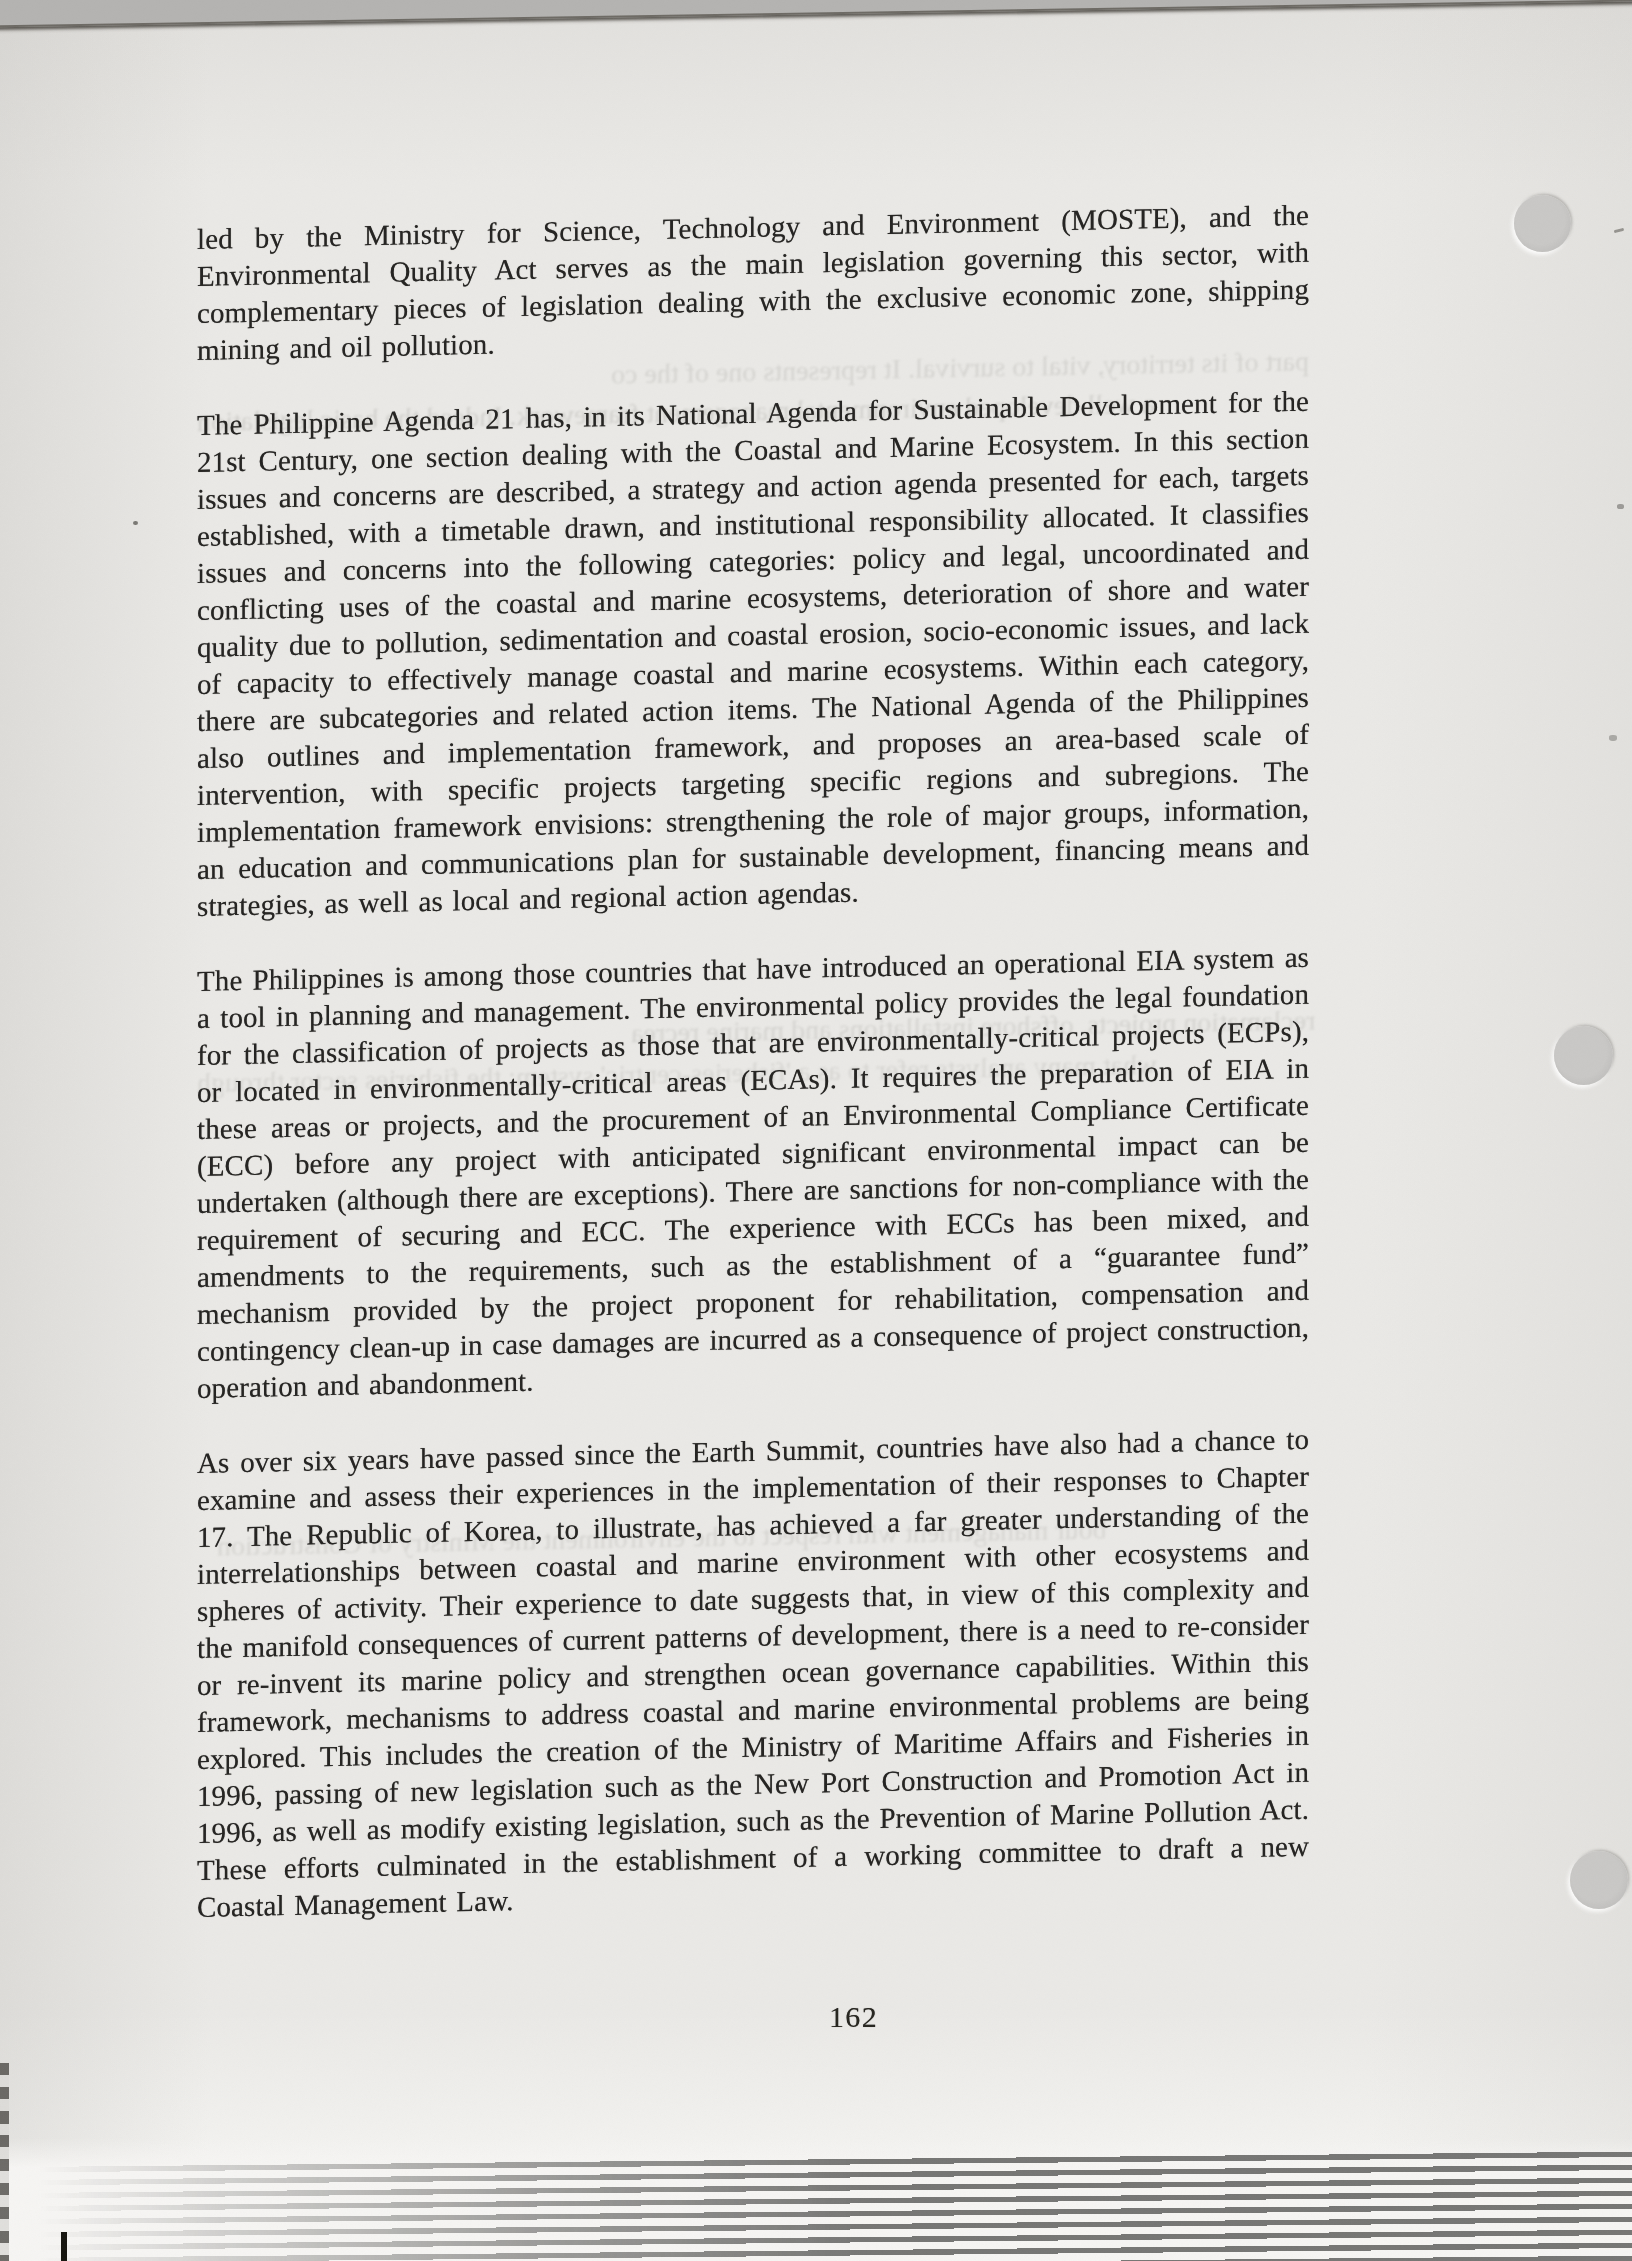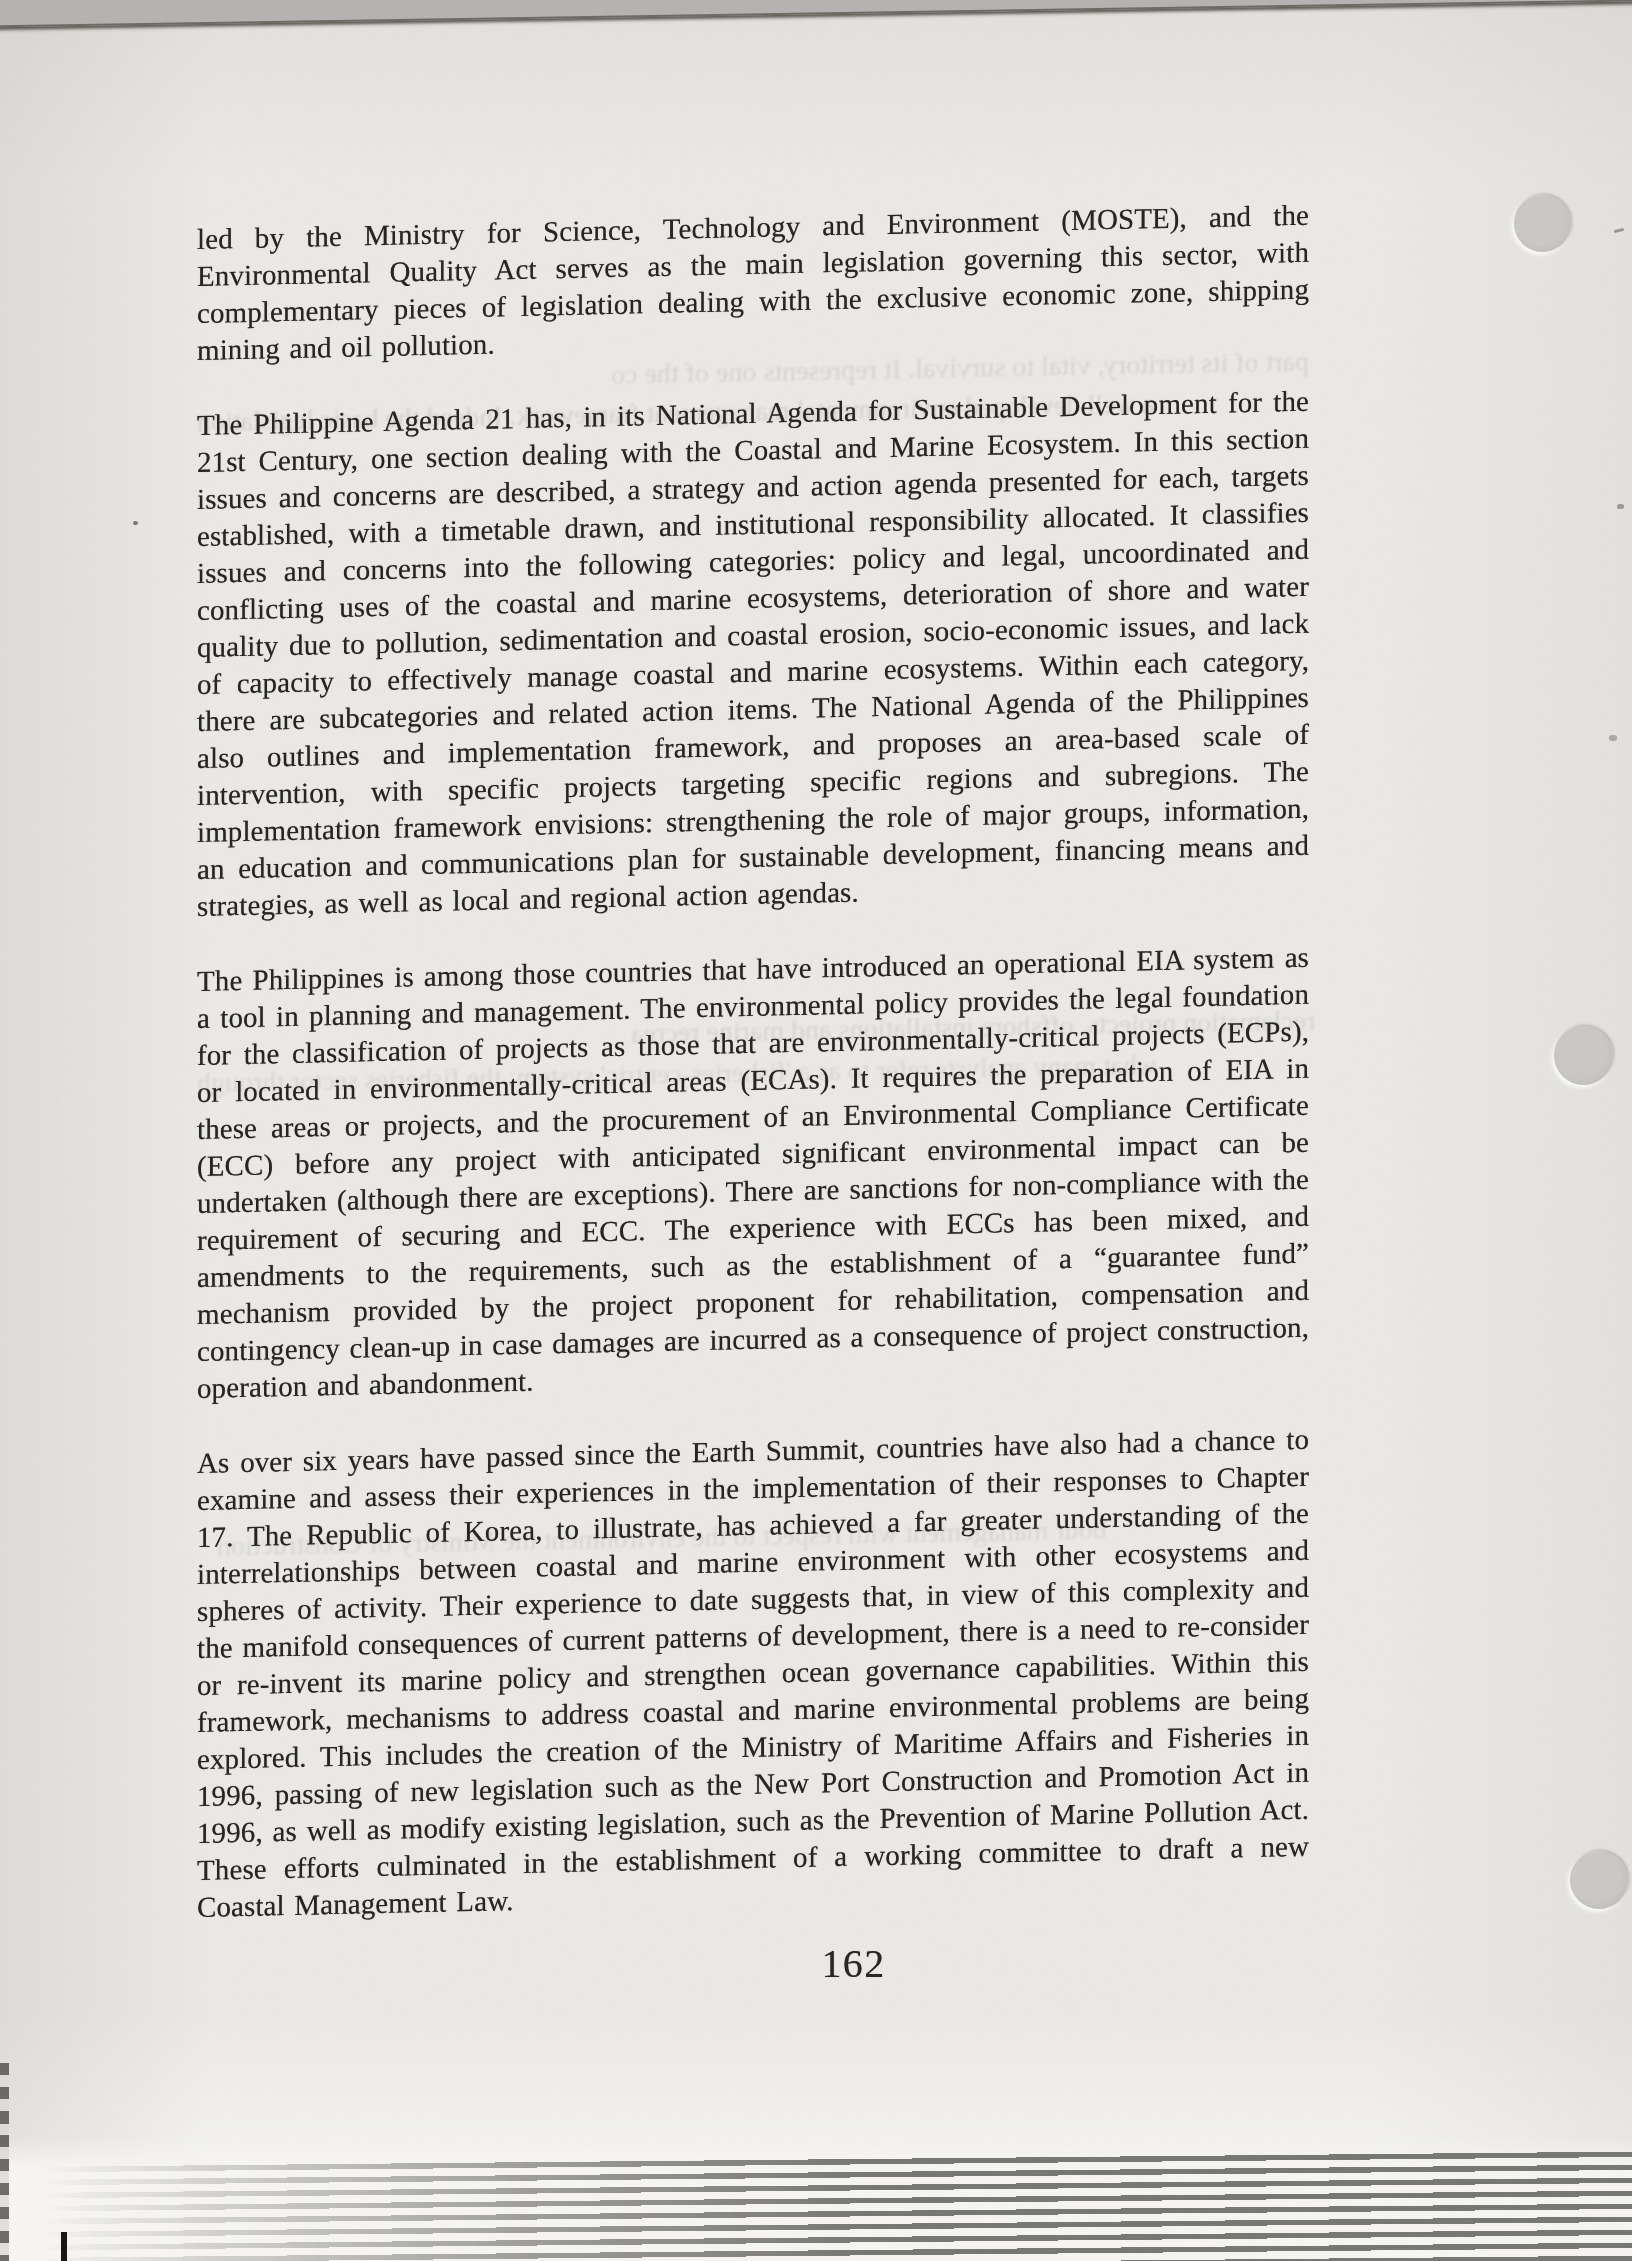--- a/index.html
+++ b/index.html
@@ -32,22 +32,22 @@
   
   .bleed{position:absolute;color:#76756f;font-size:28px;white-space:nowrap;
     transform:scaleX(-1) skewY(1.1deg);filter:blur(1.3px);opacity:.18;
     font-family:"Liberation Serif","DejaVu Serif",serif;}
   .b1{left:611px;top:352px;}
   .b2{left:197px;top:397px;opacity:.20;}
   .b3{left:631px;top:1011px;}
   .b4{left:197px;top:1058px;opacity:.16;}
   .b5{left:217px;top:1522px;opacity:.17;}
 
-  .page-number{position:absolute;left:814px;top:1940px;width:79px;
-    text-align:center;color:#26251f;font-size:40px;letter-spacing:1.3px;
+  .page-number{position:absolute;left:814px;top:2000px;width:79px;
+    text-align:center;color:#26251f;font-size:30px;letter-spacing:1.3px;
     text-shadow:0 0 0.7px rgba(40,38,36,.6);}
 
   
   .hole{position:absolute;border-radius:50%;
     background:radial-gradient(circle at 46% 44%, #c9c8c6 0 55%, #bfbebc 78%, #b2b1af 100%);
     box-shadow:-2px 2.6px 4px rgba(255,255,255,.95), 1.3px -1.3px 2.6px rgba(120,118,114,.45);}
   .hole-1{left:1514px;top:195px;width:57px;height:57px;}
   .hole-2{left:1554px;top:1026px;width:59px;height:59px;}
   .hole-3{left:1570px;top:1851px;width:58px;height:58px;}
 

